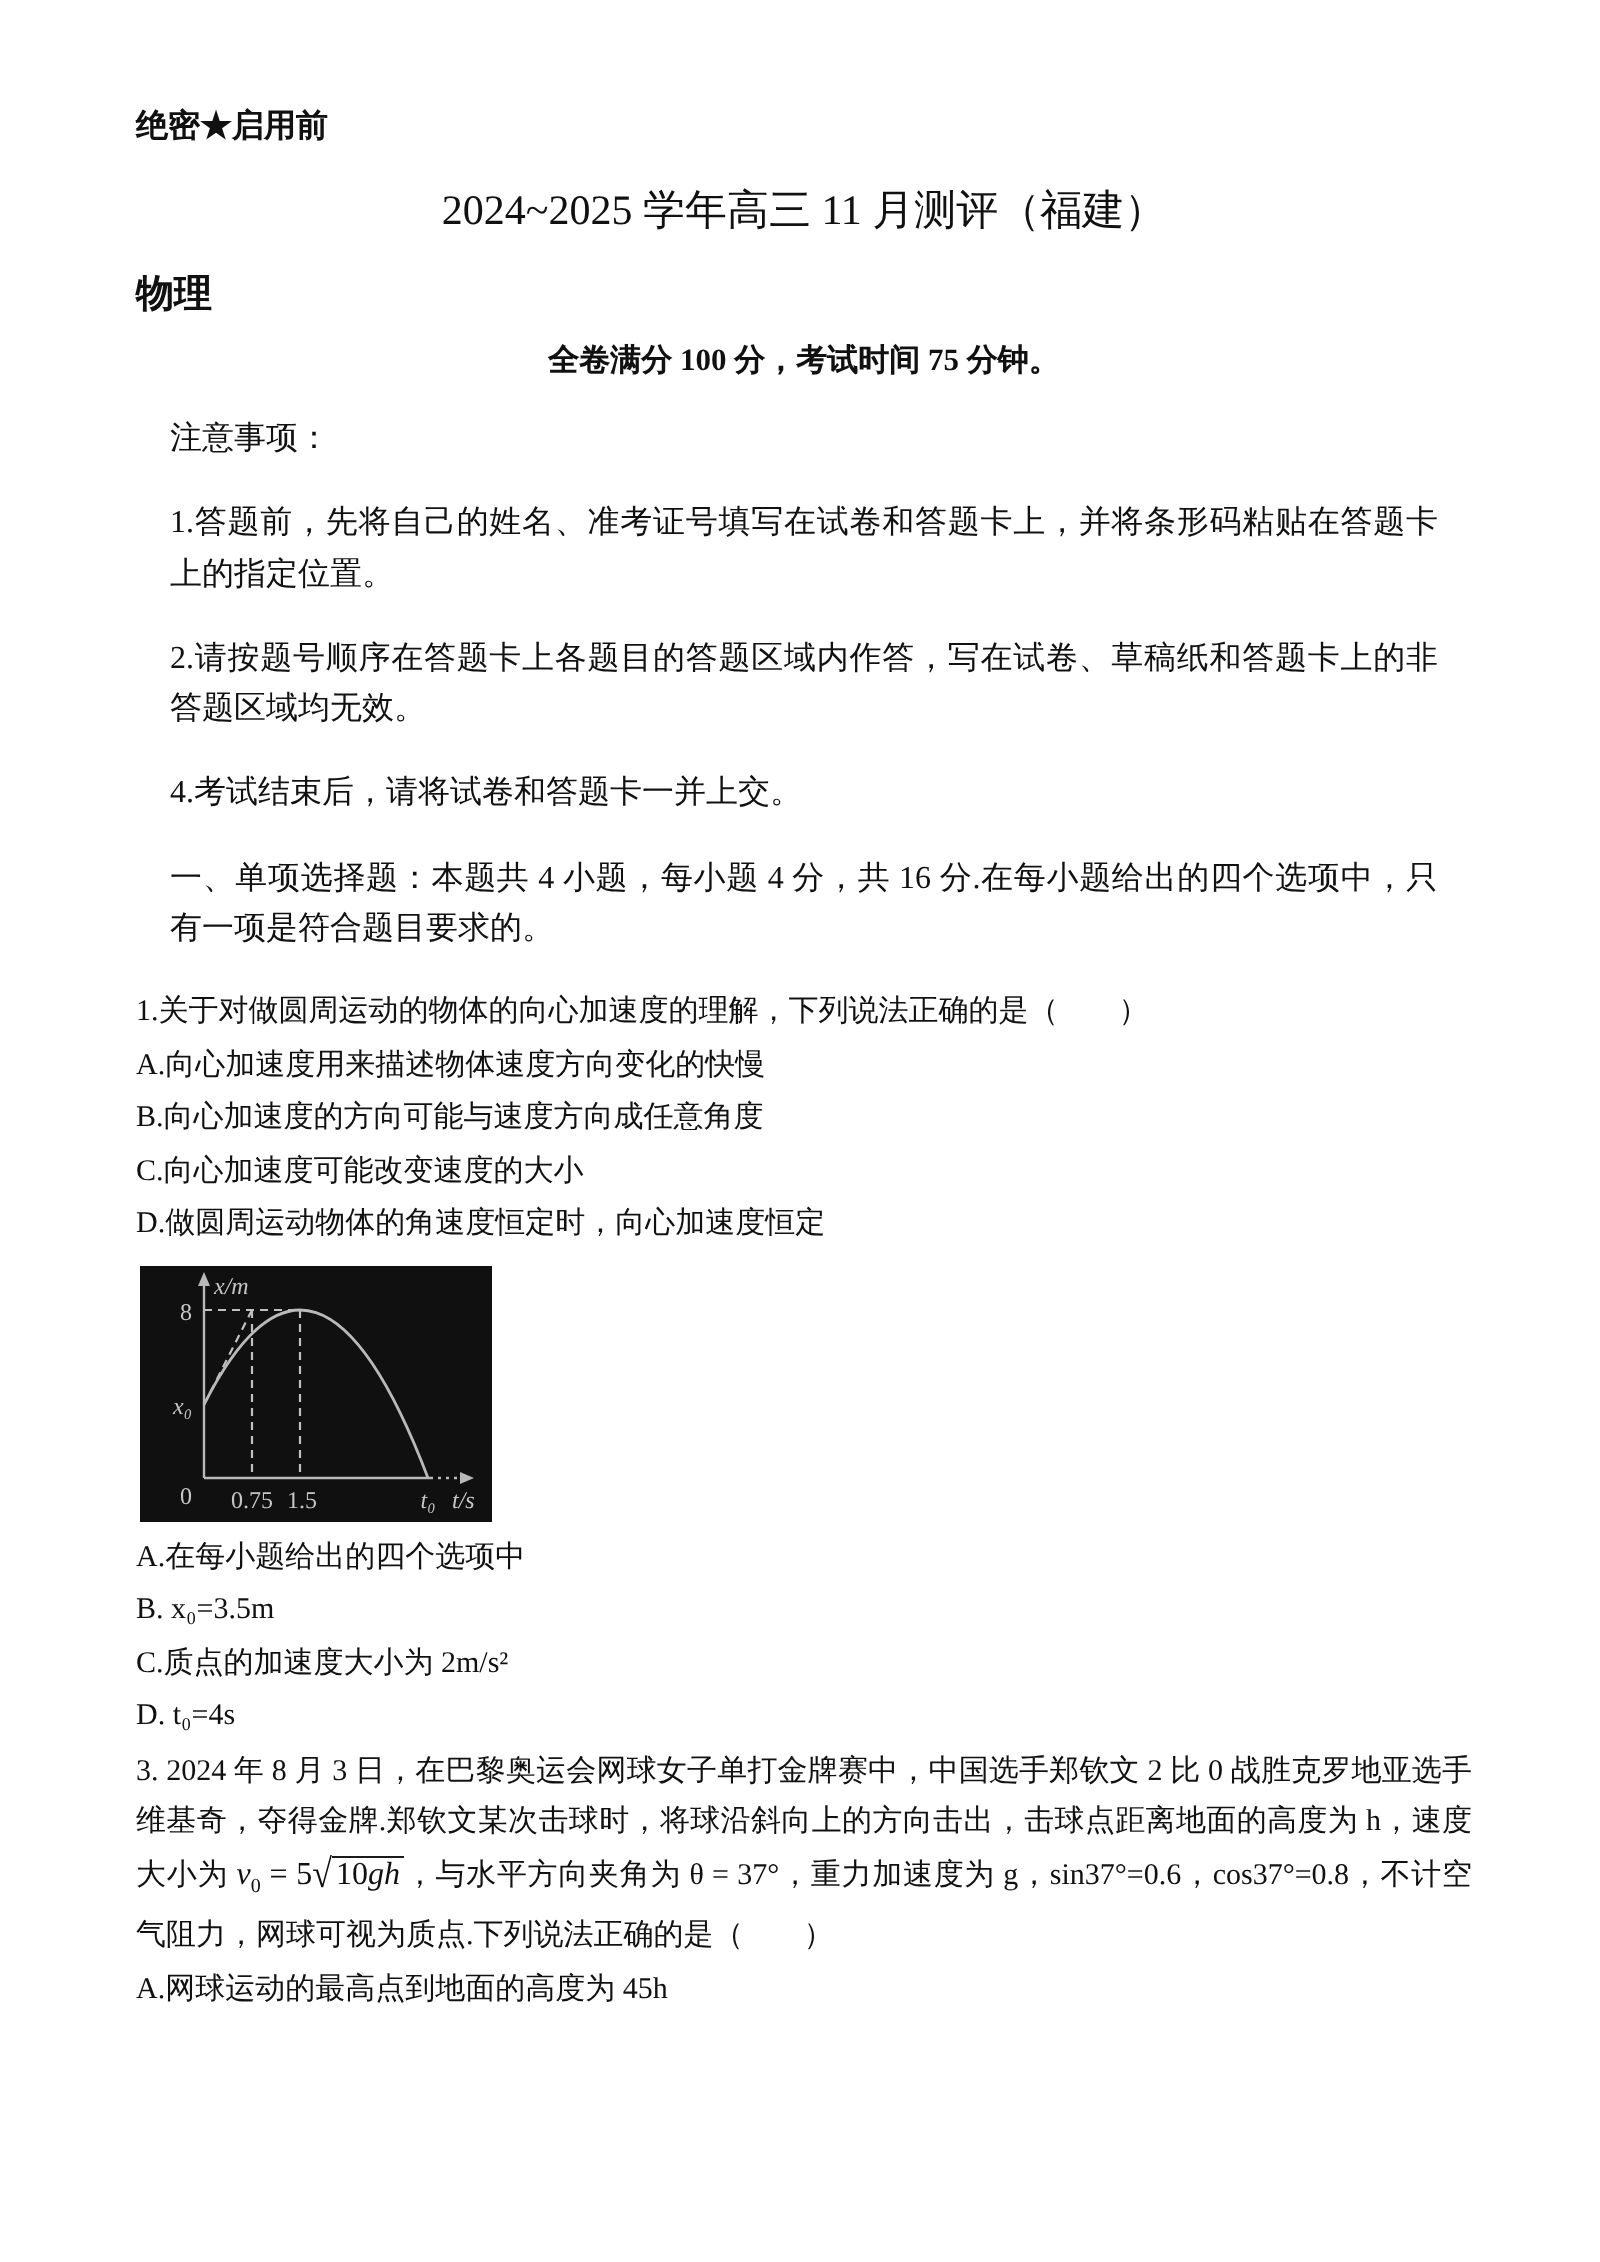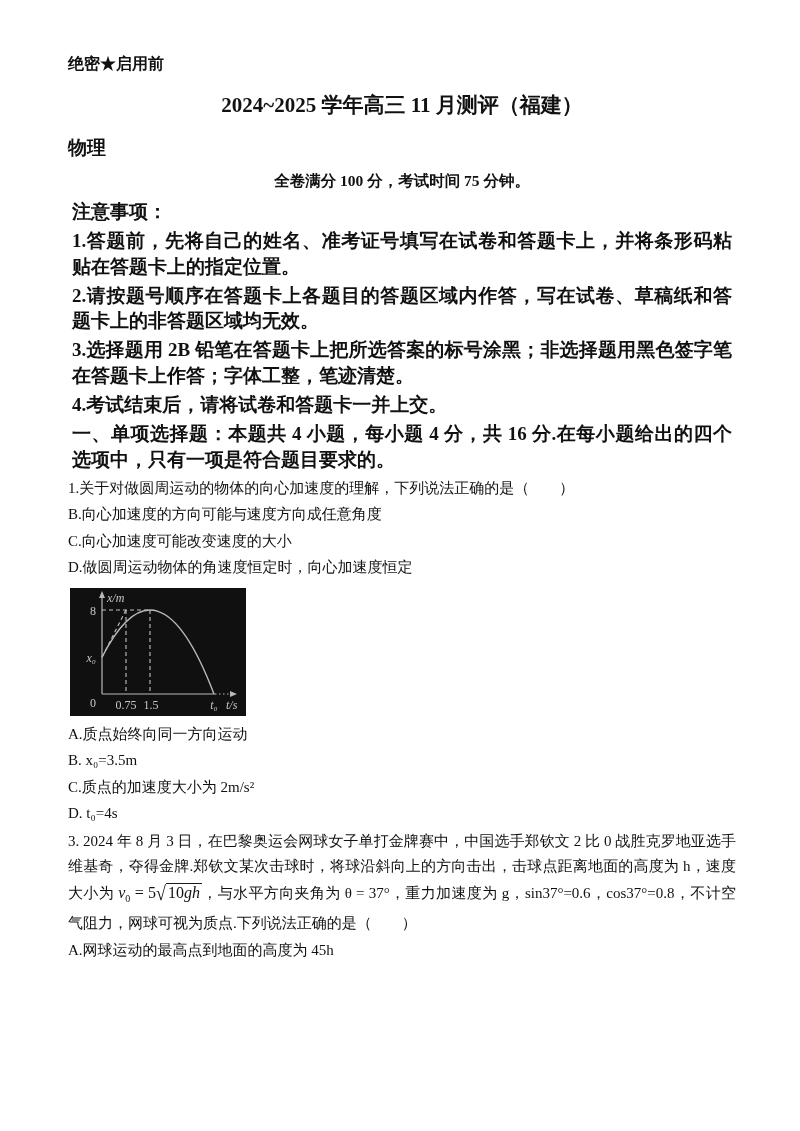--- a/index.html
+++ b/index.html
@@ -2,26 +2,26 @@
 <html><head>
 <meta charset="utf-8">
 <style>
   html,body{margin:0;padding:0;}
   body{
     width:800px;height:1131px;background:#ffffff;overflow:hidden;
     font-family:"Liberation Serif","DejaVu Serif",serif;color:#111;
     box-sizing:border-box;padding:56px 64px 0 68px;
   }
   .secret{font-size:16px;font-weight:700;line-height:16px;}
-  .title{margin:21px 0 0;text-align:center;font-size:21px;font-weight:700;line-height:25px;}
+  .title{margin:21px 0 0;text-align:center;font-size:21px;font-weight:400;line-height:25px;}
   .subject{margin:19px 0 0;text-align:left;font-size:19px;font-weight:700;line-height:22px;}
   .exam-info{margin:13px 0 0;text-align:center;font-size:15.5px;font-weight:700;line-height:18px;}
   .notice{margin-top:9px;}
   .notice p,.section-header{
-    margin:4px;font-size:19px;font-weight:700;line-height:25.3px;
+    margin:17px;font-size:16px;font-weight:400;line-height:25.3px;
     text-align:justify;text-justify:inter-character;
   }
   .stem{margin:2px 0 0;font-size:15px;line-height:25.4px;text-align:justify;text-justify:inter-character;}
   .option{margin:0;font-size:15px;line-height:26.5px;}
   sub{font-size:10px;}
   .graph-box{margin:7px 12px 5px 2px;width:176px;height:128px;}
   .graph-box svg{display:block;}
   .g-text{font-family:"Liberation Serif","DejaVu Serif",serif;fill:#c6c6c6;}
   .g-italic{font-style:italic;}
   .formula{font-size:16px;white-space:nowrap;}
@@ -39,27 +39,27 @@
   <div class="secret">绝密★启用前</div>
 
   <div class="title">2024~2025 学年高三 11 月测评（福建）</div>
   <div class="subject">物理</div>
   <div class="exam-info">全卷满分 100 分，考试时间 75 分钟。</div>
 
   <div class="notice">
     <p>注意事项：</p>
     <p>1.答题前，先将自己的姓名、准考证号填写在试卷和答题卡上，并将条形码粘贴在答题卡上的指定位置。</p>
     <p>2.请按题号顺序在答题卡上各题目的答题区域内作答，写在试卷、草稿纸和答题卡上的非答题区域均无效。</p>
-    <p>3.选择题用 2B 铅笔在答题卡上把所选答案的标号涂黑；非选择题用黑色签字笔在答题卡上作答；字体工整，笔迹清楚。</p>
     <p>4.考试结束后，请将试卷和答题卡一并上交。</p>
   </div>
 
   <p class="section-header">一、单项选择题：本题共 4 小题，每小题 4 分，共 16 分.在每小题给出的四个选项中，只有一项是符合题目要求的。</p>
 
   <p class="stem">1.关于对做圆周运动的物体的向心加速度的理解，下列说法正确的是（　　）</p>
+  <p class="option">A.向心加速度用来描述物体速度方向变化的快慢</p>
   <p class="option">B.向心加速度的方向可能与速度方向成任意角度</p>
   <p class="option">C.向心加速度可能改变速度的大小</p>
   <p class="option">D.做圆周运动物体的角速度恒定时，向心加速度恒定</p>
 
 
   <div class="graph-box">
     <svg width="176" height="128" viewBox="0 0 176 128" xmlns="http://www.w3.org/2000/svg">
       <g>
         <rect x="0" y="0" width="176" height="128" fill="#101010"></rect>
       </g>
@@ -87,21 +87,21 @@
         <text x="26" y="74" text-anchor="end" class="g-italic">x₀</text>
         <text x="26" y="119" text-anchor="end">0</text>
         <text x="56" y="121" text-anchor="middle">0.75</text>
         <text x="81" y="121" text-anchor="middle">1.5</text>
         <text x="144" y="121" text-anchor="middle" class="g-italic">t₀</text>
         <text x="156" y="121" class="g-italic">t/s</text>
       </g>
     </svg>
   </div>
 
-  <p class="option">A.质点始终向同一方向运动</p>
+  <p class="option">A.在每小题给出的四个选项中</p>
   <p class="option">B. x₀=3.5m</p>
   <p class="option">C.质点的加速度大小为 2m/s²</p>
   <p class="option">D. t₀=4s</p>
 
   <p class="stem"><span>3. 2024 年 8 月 3 日，在巴黎奥运会网球女子单打金牌赛中，中国选手郑钦文 2 比 0 战胜克罗地亚选手维基奇，夺得金牌.郑钦文某次击球时，将球沿斜向上的方向击出，击球点距离地面的高度为 h，速度大小为 </span><span class="formula"><i class="var">v</i><sub>0</sub><span> = 5</span><span class="sqrt">√</span><span class="radicand-box"><span>10</span><span class="vars">gh</span></span></span><span>，与水平方向夹角为 θ = 37°，重力加速度为 g，sin37°=0.6，cos37°=0.8，不计空气阻力，网球可视为质点.下列说法正确的是（　　）</span></p>
 
   <p class="option">A.网球运动的最高点到地面的高度为 45h</p>
 
   <div class="spacer-bottom"></div>
 

